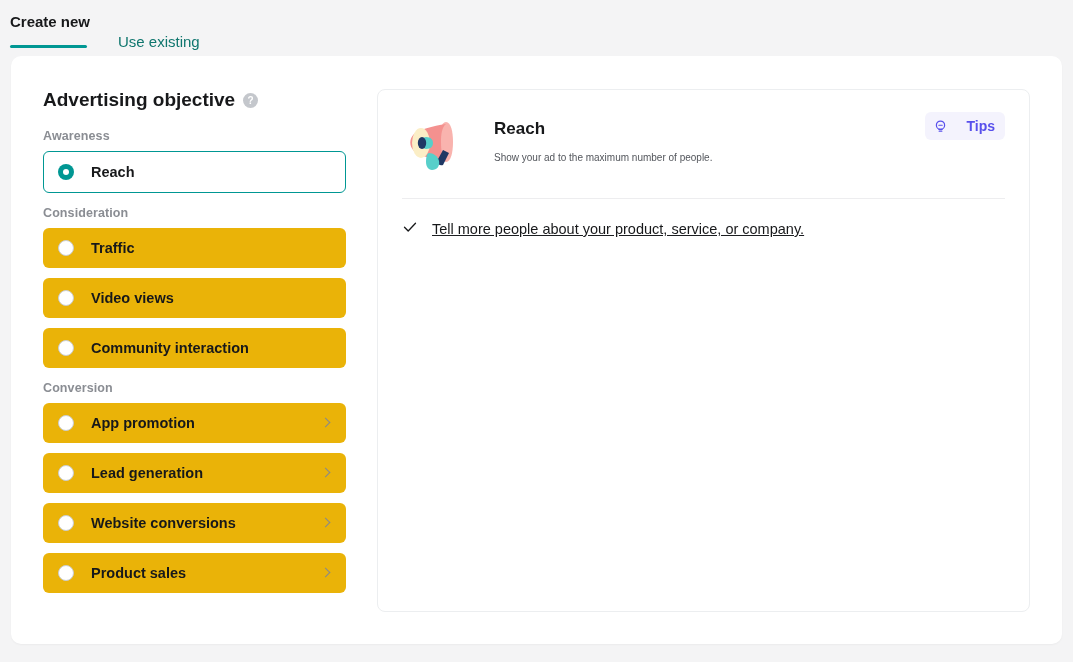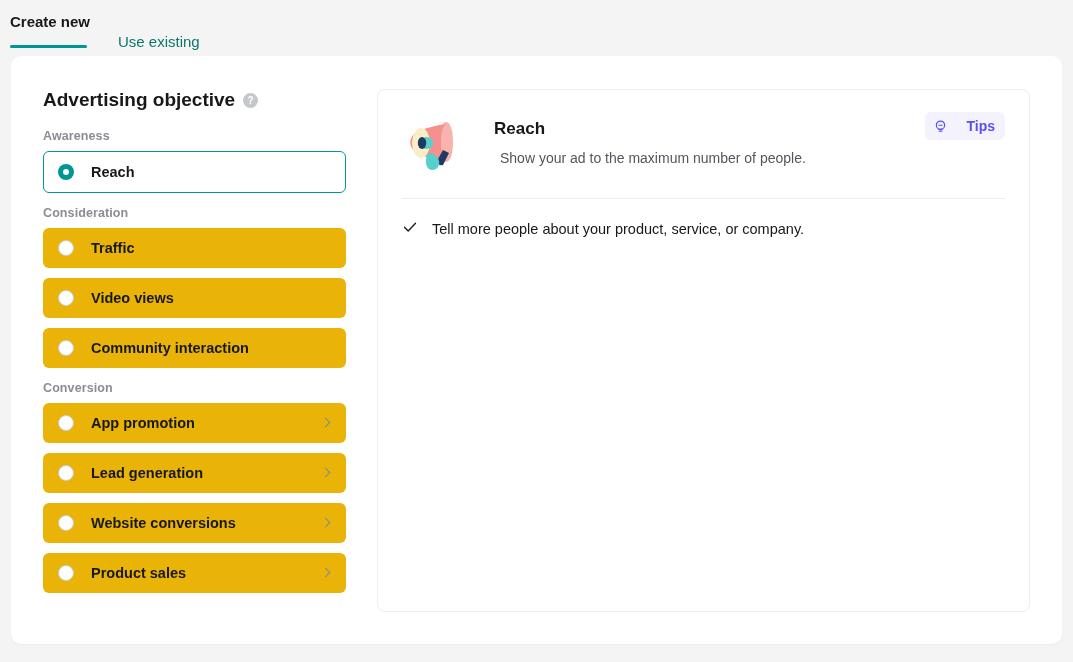--- a/index.html
+++ b/index.html
@@ -197,24 +197,24 @@
     padding-top: 6px;
   }
   .detail-title {
     font-size: 17px;
     font-weight: bold;
     color: #17181a;
     line-height: 22px;
     margin: 0 0 8px 0;
   }
   .detail-desc {
-    font-size: 14px;
+    font-size: 10px;
     color: #53565c;
     line-height: 20px;
-    margin: 6px;
+    margin: 0;
   }
   .tips-btn {
     position: absolute;
     right: 24px;
     top: 22px;
     display: flex;
     align-items: center;
     gap: 18px;
     background: #f4f3fd;
     border: none;
@@ -236,20 +236,21 @@
     font-size: 15.5px;
     font-weight: bold;
     color: #17181a;
     line-height: 20px;
     margin: 22px 0 0 24px;
   }
   .benefit-list {
     list-style: none;
     margin: 20px 0 0 0;
     padding: 0 24px;
+    text-decoration: underline;
   }
   .benefit-item {
     display: flex;
     align-items: flex-start;
     gap: 14px;
     font-size: 14.5px;
     color: #17181a;
     line-height: 20px;
   }
   .check-icon {

